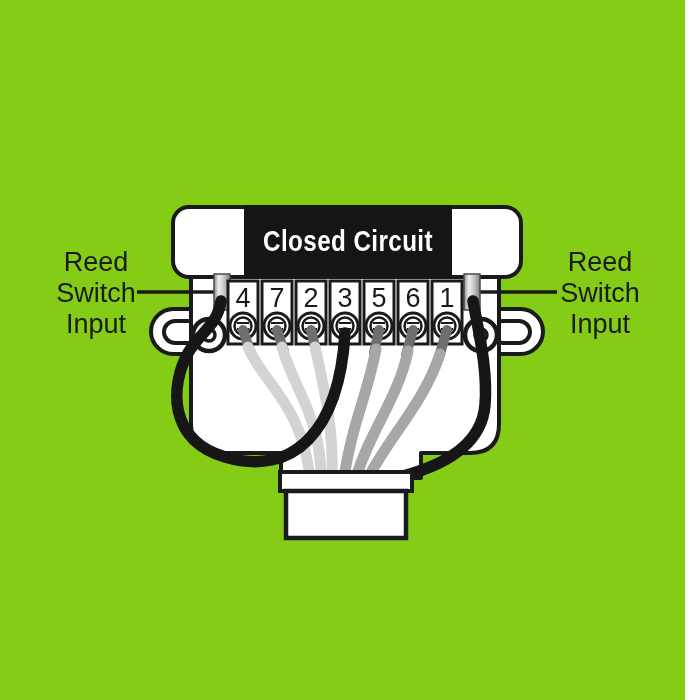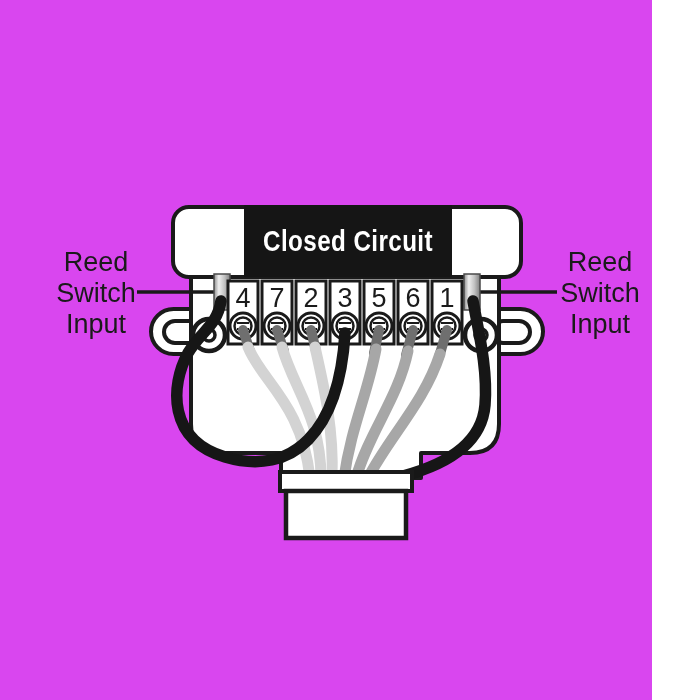--- a/index.html
+++ b/index.html
@@ -1,17 +1,17 @@
 <!DOCTYPE html>
 <html><head>
 <meta charset="utf-8">
 <style>
   html,body{margin:0;padding:0;background:#fff;}
-  #stage{position:relative;width:652px;height:700px;background:#d946ef;overflow:hidden;
-         font-family:"Liberation Sans", sans-serif;}
+  #stage{position:relative;width:652px;height:700px;background:#84cc16;overflow:hidden;
+         font-family:"Liberation Sans", sans-serif;padding-left:33px;}
   svg{position:absolute;left:0;top:0;}
   .outline{fill:#ffffff;stroke:#1a1a1a;}
   .num{font-family:"Liberation Sans", sans-serif;font-size:27px;font-weight:500;fill:#1a1a1a;}
   .callout{font-family:"Liberation Sans", sans-serif;font-size:27px;font-weight:500;fill:#1a1a1a;}
   .bannertxt{font-family:"Liberation Sans", sans-serif;font-size:29px;font-weight:600;fill:#ffffff;letter-spacing:.5px;}
   .wire{fill:none;stroke-linecap:round;}
 </style>
 </head>
 <body>
 

